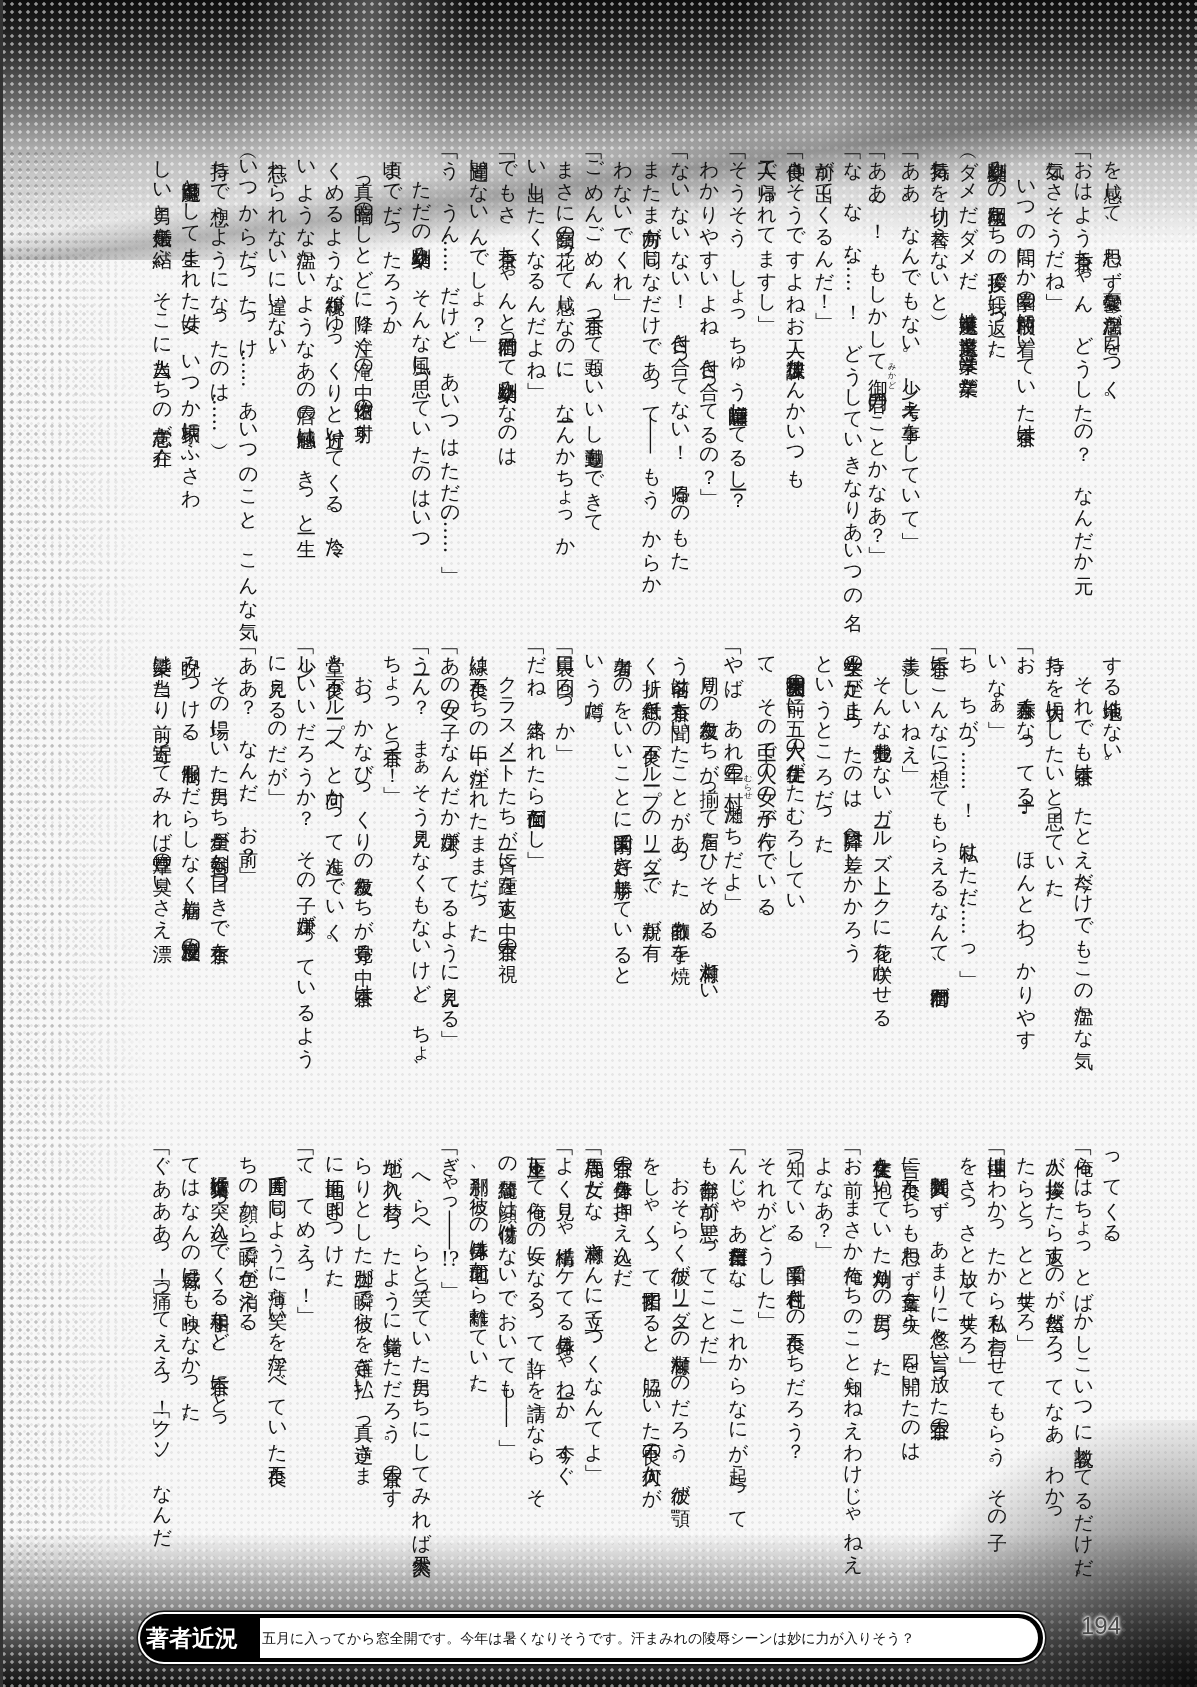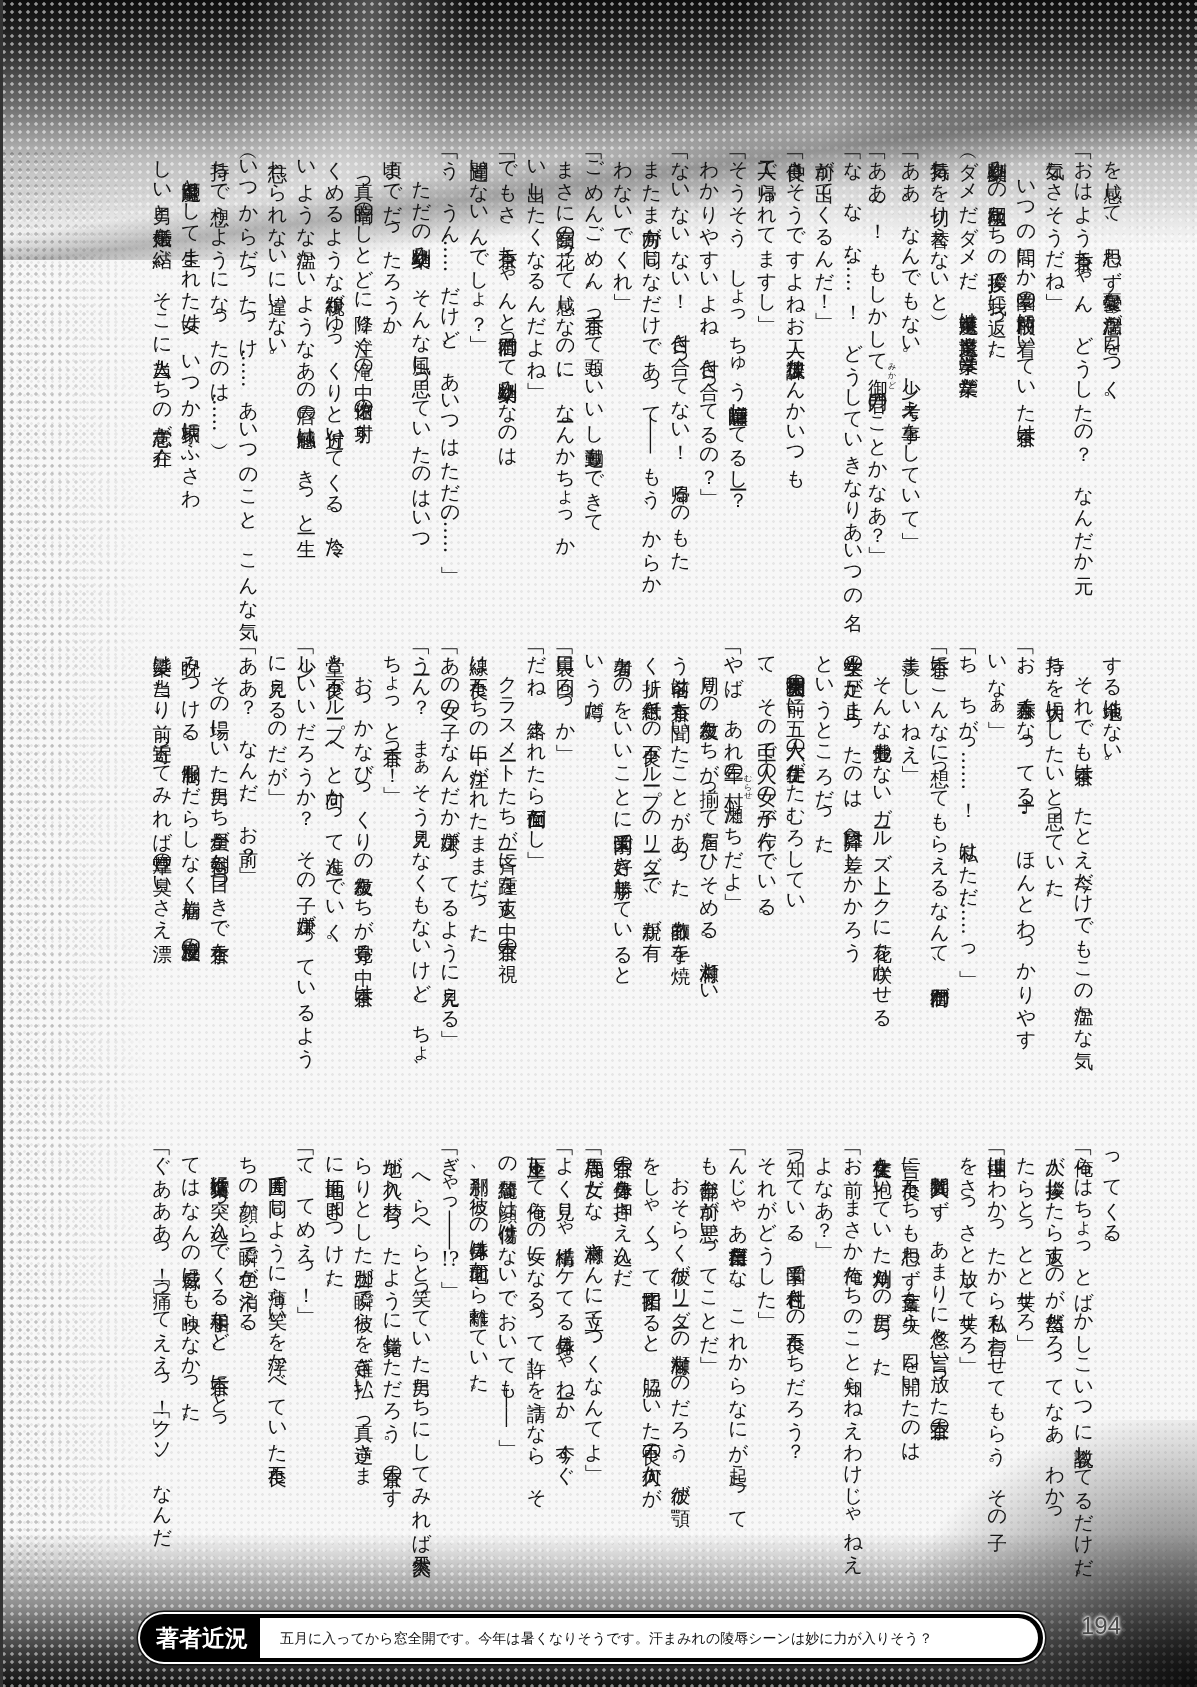--- a/index.html
+++ b/index.html
@@ -64,28 +64,28 @@
 
   
   .footer-box {
     position: absolute; left: 140px; top: 1614px; width: 903px; height: 48px;
     background: #000; border-radius: 25px;
     box-shadow: 0 0 0 2px #fff, 0 0 0 3.5px #111;
   }
   .footer-label {
     position: absolute; left: 6px; top: 0; width: 112px; height: 48px;
     color: #fff; font-family: "DejaVu Sans", sans-serif; font-weight: bold;
-    font-size: 23px; line-height: 48px; text-align: center;
+    font-size: 23px; line-height: 48px; text-align: left;
   }
   .footer-textbox {
     position: absolute; left: 120px; top: 4px; right: 5px; bottom: 4px;
     background: #fff; border-radius: 0 21px 21px 0;
   }
   .footer-text {
-    display: block; padding-left: 20px;
+    display: block; padding-left: 2px;
     font-family: "DejaVu Sans", sans-serif; font-size: 14px; line-height: 40px; color: #111;
     white-space: nowrap;
   }
   .page-number {
     position: absolute; left: 1081px; top: 1612px;
     font-family: "Liberation Sans", sans-serif; font-size: 24px; color: #4a4a4a;
     text-shadow: 0 0 3px #fff, 0 0 3px #fff, 0 0 5px #fff;
   }
 </style>
 </head>

